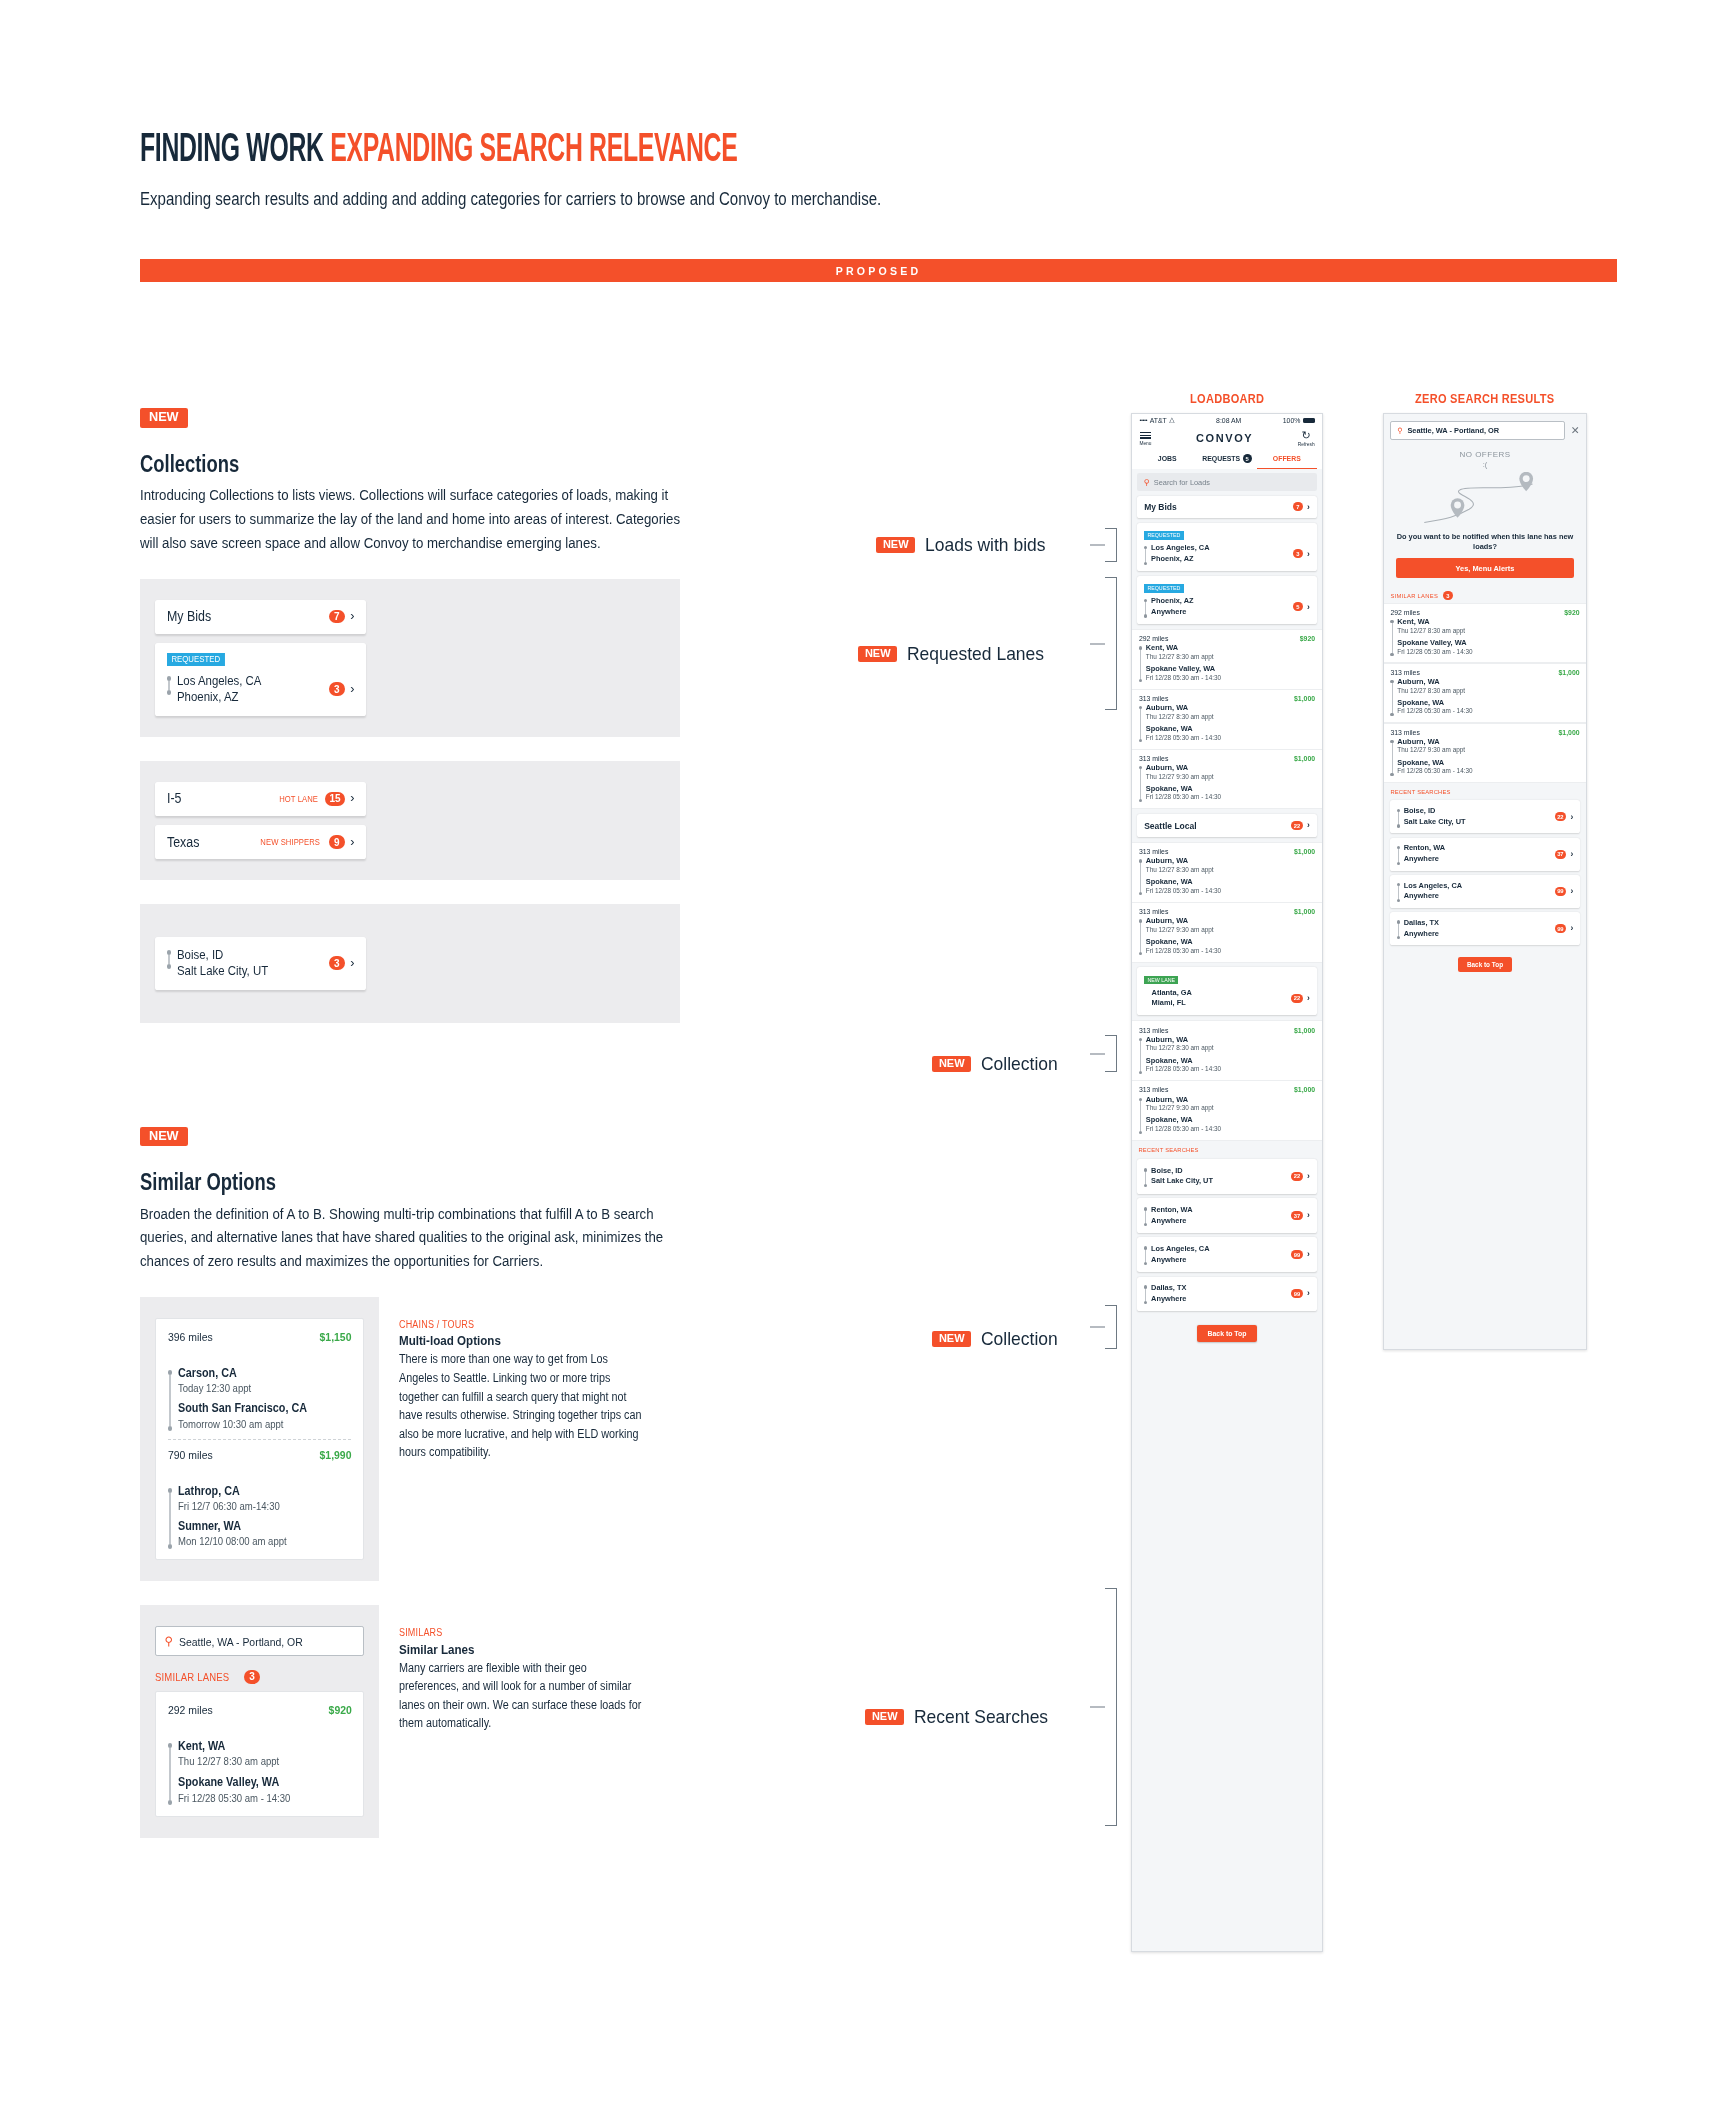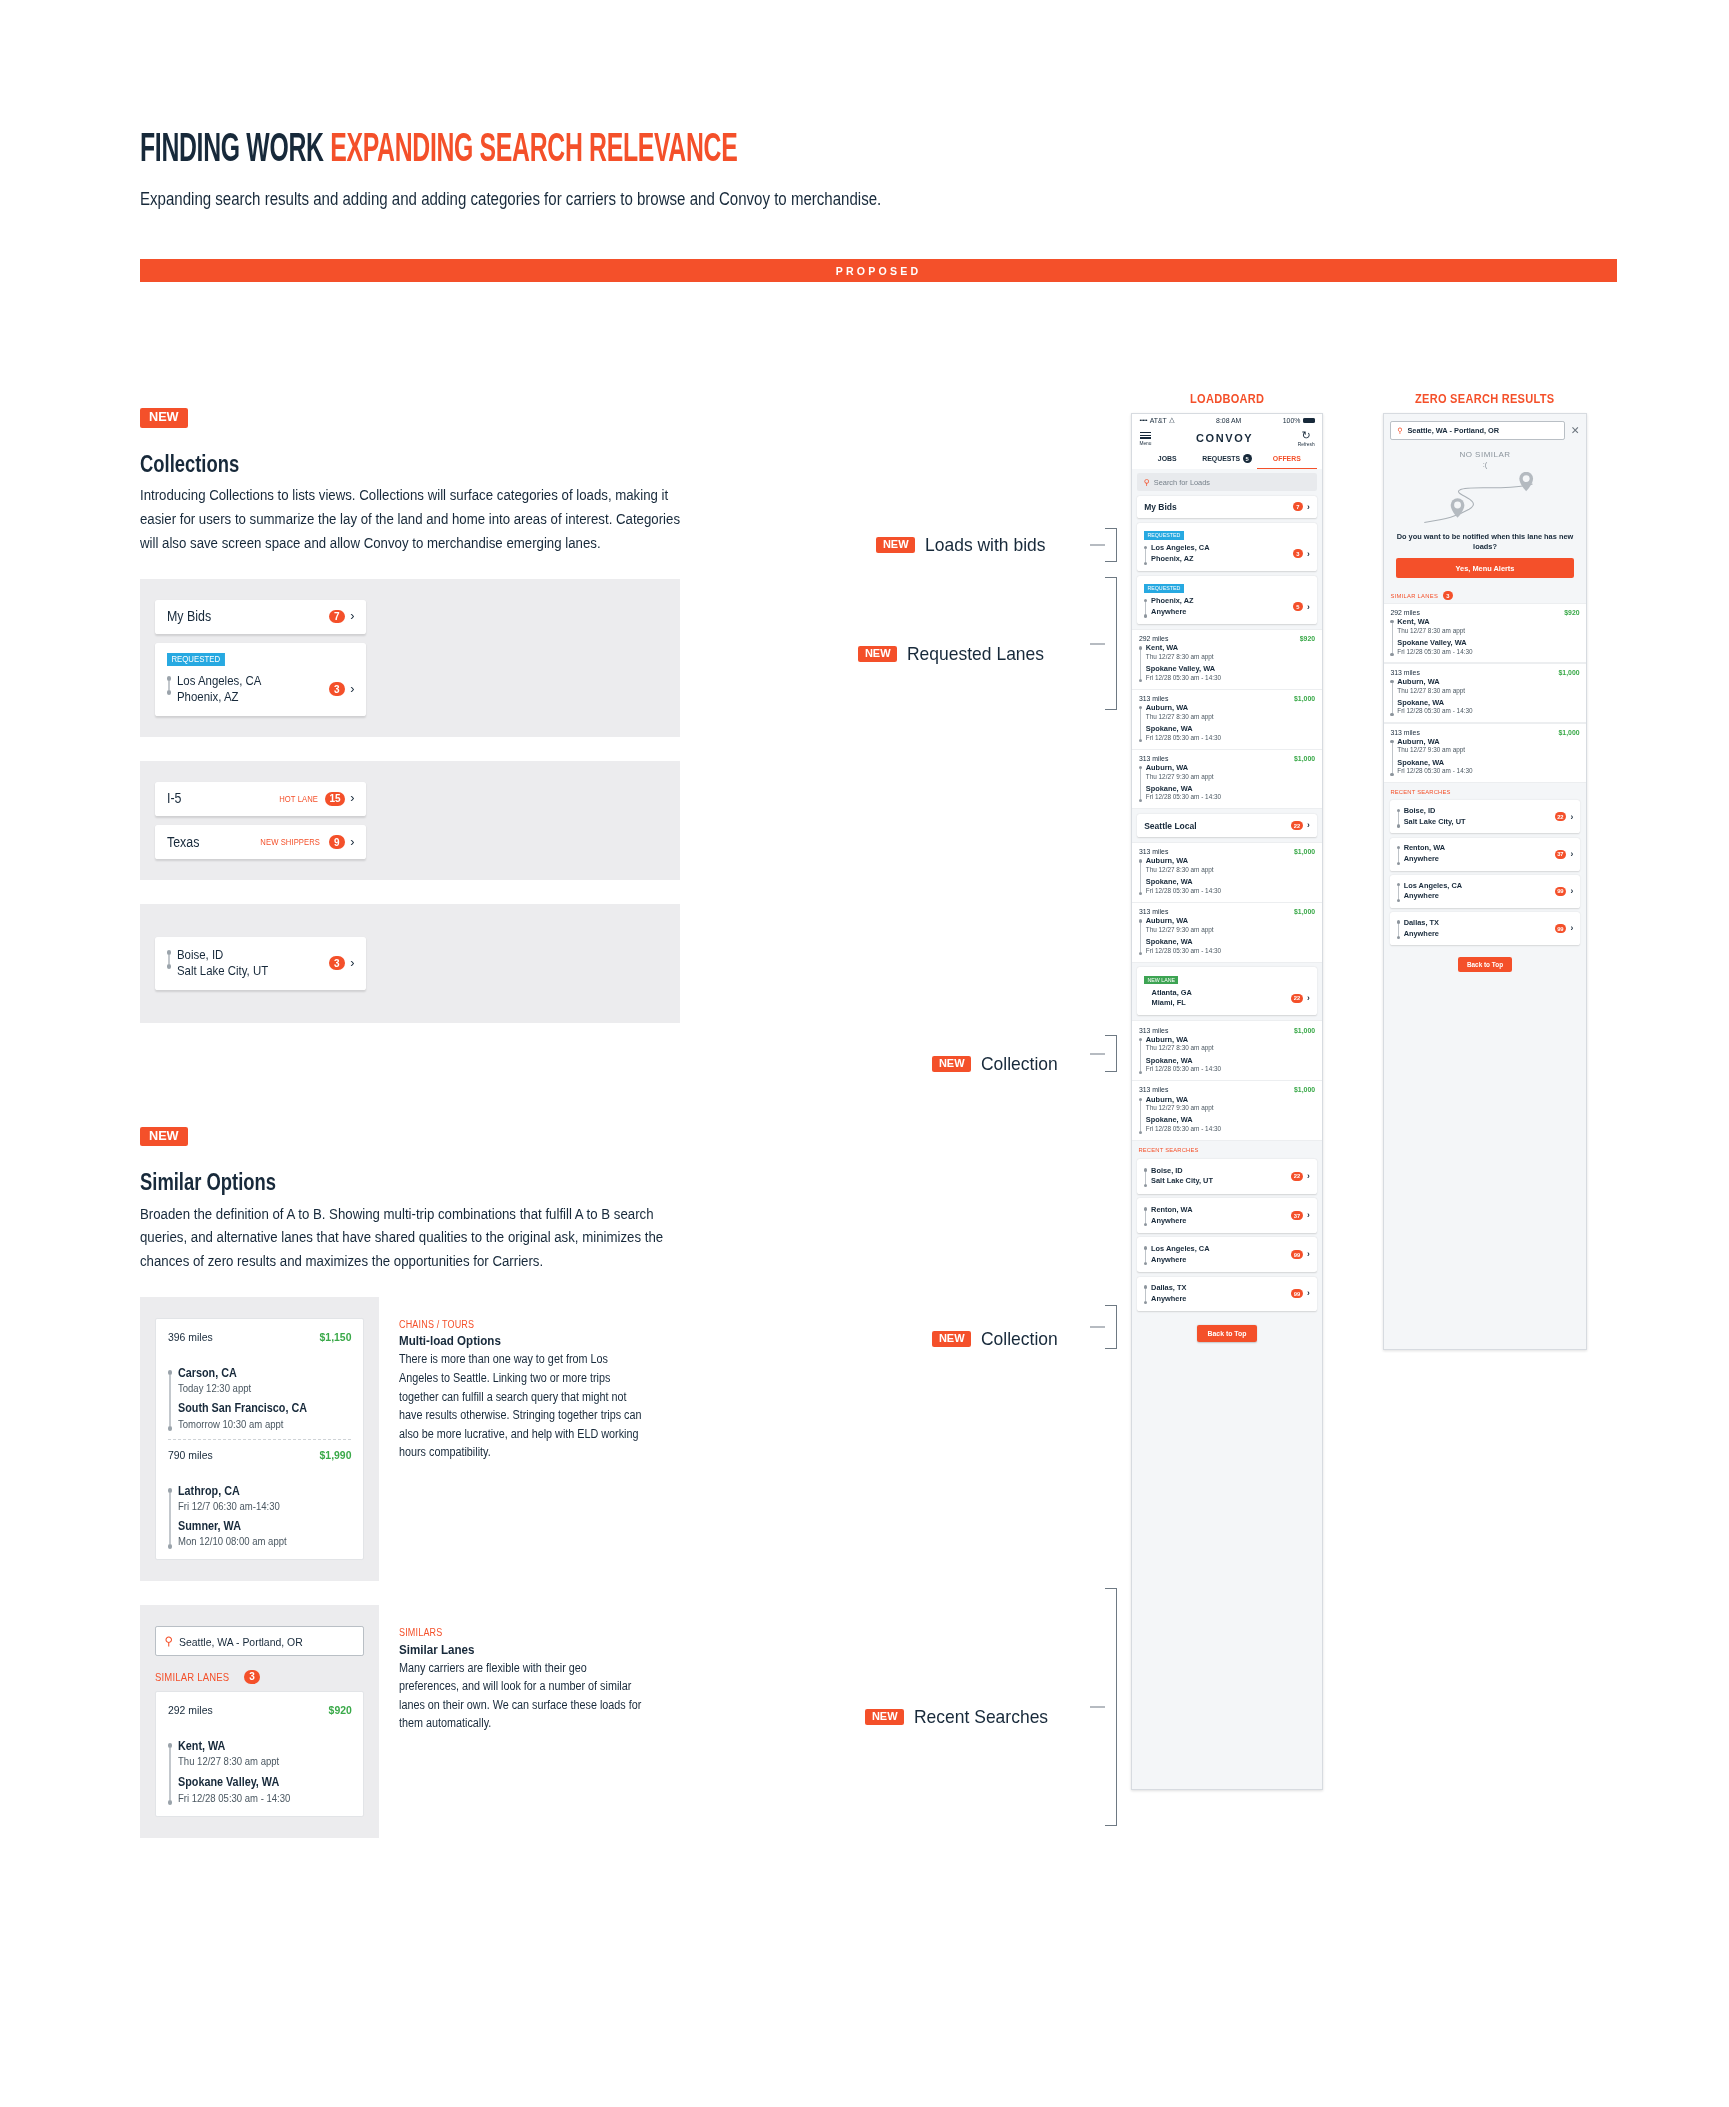--- a/index.html
+++ b/index.html
@@ -165,21 +165,21 @@
   }
 
   
   .col-label {
     position: absolute; color: #f4502a; font-size: 12px; font-weight: bold;
     letter-spacing: 0.3px; white-space: nowrap;
     transform: scaleX(0.92); transform-origin: left center;
   }
   .phone {
     position: absolute; left: 1131px; top: 413px;
-    width: 192px; height: 1377px;
+    width: 192px; height: 1539px;
     background: #f4f6f8;
     border: 0.5px solid #d7dbe0;
     box-shadow: 0 1.1px 2.6px rgba(0,0,0,.13);
     overflow: hidden;
   }
   .statusbar {
     background:#fff; height: 12.7px; display:flex; align-items:center;
     padding: 0 7.4px; font-size: 6.9px; color:#17293a; justify-content:space-between;
   }
   .sb-l { display:flex; align-items:center; gap:2.6px; }
@@ -846,21 +846,21 @@
 
 <div class="zero">
   <div class="z-search-row">
     <div class="z-search">
       <span class="q">⚲</span>
       <span class="v">Seattle, WA  - Portland, OR</span>
     </div>
     <div class="z-x">✕</div>
   </div>
 
-  <div class="z-nomatch">NO SIMILAR</div>
+  <div class="z-nomatch">NO OFFERS</div>
   <div class="z-sad">:(</div>
 
   <div class="z-illus">
     <svg width="132" height="56" viewBox="0 0 250 105">
       <path d="M10,95 C55,88 70,84 95,70 C125,52 60,42 78,33 C95,24 170,36 215,22" fill="none" stroke="#a9b0b6" stroke-width="2"></path>
       <path d="M60,62 a13,13 0 1,1 26,0 c0,11 -13,24 -13,24 c0,0 -13,-13 -13,-24 z" fill="#b4bac0"></path>
       <circle cx="73" cy="62" r="6.5" fill="#f4f6f8"></circle>
       <path d="M190,12 a13,13 0 1,1 26,0 c0,11 -13,24 -13,24 c0,0 -13,-13 -13,-24 z" fill="#b4bac0"></path>
       <circle cx="203" cy="12" r="6.5" fill="#f4f6f8"></circle>
     </svg>

